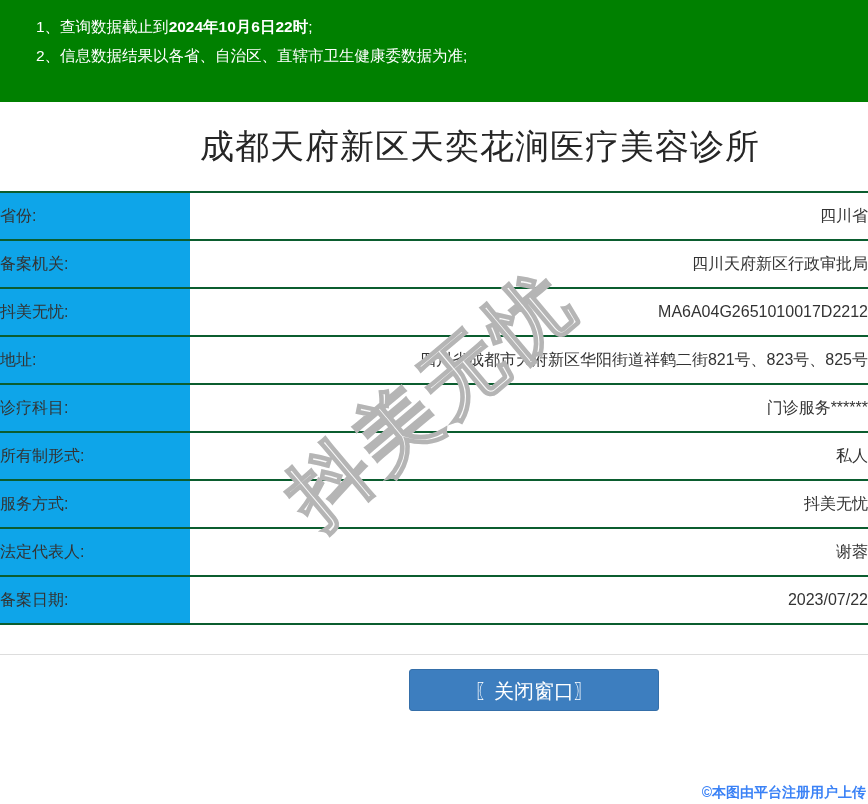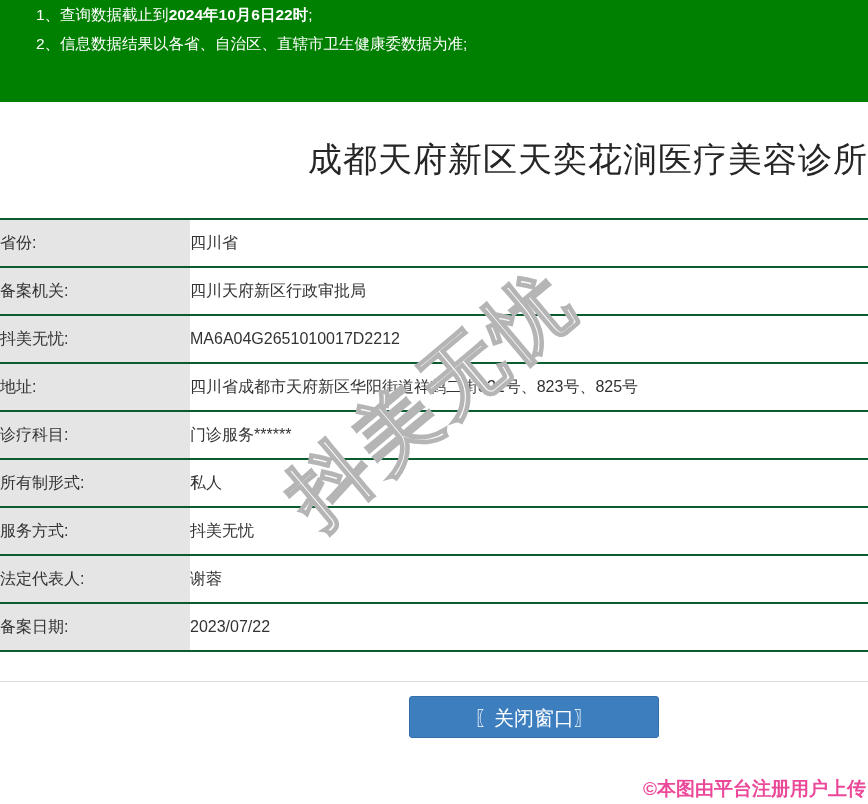--- a/index.html
+++ b/index.html
@@ -14,34 +14,34 @@
     overflow: hidden;
     position: relative;
   }
 
   
   .notice-bar {
     background: #008000;
     color: #ffffff;
     height: 102px;
     box-sizing: border-box;
-    padding: 0 10px 0 36px;
+    padding: 12px 10px 0 36px;
     font-size: 15.5px;
     line-height: 29px;
   }
   .notice-line { white-space: nowrap; }
   .notice-line b { font-weight: bold; }
 
   
   .title-wrap {
     margin-left: 200px;
-    height: 116px;
+    height: 89px;
     display: flex;
     align-items: center;
-    justify-content: flex-end;
+    justify-content: flex-start;
   }
   .page-title {
     font-size: 34px;
     font-weight: 500;
     color: #262626;
     letter-spacing: 1px;
   }
 
   
   table.info {
@@ -53,25 +53,26 @@
   table.info td {
     border-bottom: 2px solid #0b5d2f;
     height: 46px;
     font-size: 16px;
     color: #333333;
     vertical-align: middle;
     padding: 0;
   }
   td.lbl {
     width: 190px;
-    background: #e5e5e5;
+    background: #0ea5e9;
     padding-left: 13px;
   }
   td.val {
     padding-left: 16px;
+    text-align: right;
   }
 
   
   .footer-sep {
     margin-top: 29px;
     border-top: 1px solid #dddddd;
     height: 0;
   }
   .footer {
     margin-left: 200px;
@@ -110,23 +111,23 @@
     -webkit-text-stroke: 2px #b5b5b5;
     text-shadow: 0 0 1px #c0c0c0;
     pointer-events: none;
     z-index: 5;
     white-space: nowrap;
   }
   .copyright-watermark {
     position: absolute;
     right: 2px;
     bottom: 2px;
-    font-size: 19px;
+    font-size: 14px;
     font-weight: bold;
-    color: #ec4899;
+    color: #3b82f6;
     text-shadow:
       -1px -1px 0 #ffffff, 1px -1px 0 #ffffff,
       -1px  1px 0 #ffffff, 1px  1px 0 #ffffff,
       0 -1px 0 #ffffff, 0 1px 0 #ffffff,
       -1px 0 0 #ffffff, 1px 0 0 #ffffff;
     z-index: 6;
     white-space: nowrap;
   }
 </style>
 </head>

